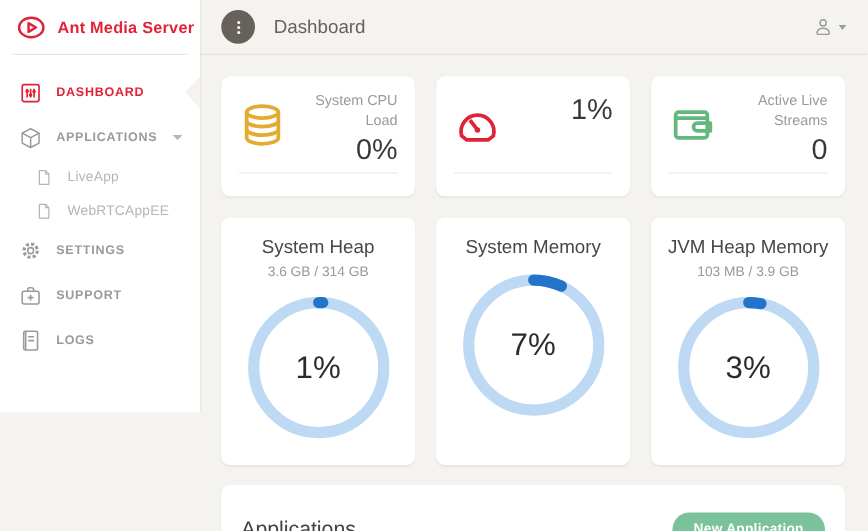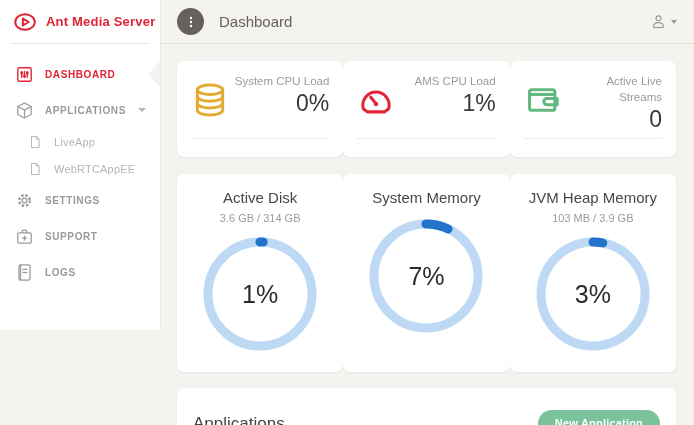--- a/index.html
+++ b/index.html
@@ -38,21 +38,21 @@
   .menu-circle { width:27px; height:27px; border-radius:50%; background:#66615b;
     display:flex; align-items:center; justify-content:center; cursor:pointer; }
   .menu-circle svg { width:14px; height:14px; }
   .topbar-title { margin-left:15px; font-size:15px; color:#66615b; }
   .topbar-right { margin-left:auto; display:flex; align-items:center; color:#9a9a9a; cursor:pointer; }
   .topbar-right svg { width:17px; height:17px; }
   .caret-sm { width:0; height:0; margin-left:4px; border-left:3.5px solid transparent;
     border-right:3.5px solid transparent; border-top:4px solid #9a9a9a; }
 
   .content { padding:17px 18px 0 17px; }
-  .row3 { display:grid; grid-template-columns:1fr 1fr 1fr; }
+  .row3 { display:grid; grid-template-columns:1fr 1fr 1fr; gap:17px; }
   .card { background:#fff; border-radius:7px; box-shadow:0 1px 2px rgba(0,0,0,0.06); }
 
   
   .stat-card { height:96px; padding:12px 14px 8px 14px; display:flex; flex-direction:column; }
   .stat-body { flex:1; display:flex; align-items:flex-start; }
   .stat-icon { width:42px; margin-top:8px; flex:0 0 42px; }
   .stat-icon svg { width:38px; height:38px; }
   .stat-text { flex:1; text-align:right; }
   .stat-label { font-size:11.5px; color:#9a9a9a; line-height:1.4; }
   .stat-value { font-size:23px; color:#3b3834; margin-top:1px; }
@@ -225,21 +225,20 @@
         <div class="card stat-card">
           <div class="stat-body">
             <span class="stat-icon">
               <svg viewBox="0 0 24 24" fill="none" stroke="#e02336" stroke-width="1.9">
                 <path d="M4 17.5 A8.3 8.3 0 1 1 20 17.5 L17.5 19.5 H6.5 Z" stroke-linejoin="round"></path>
                 <line x1="12" y1="14.5" x2="8.2" y2="9.5"></line>
                 <circle cx="12" cy="14.5" r="1.4" fill="#e02336" stroke="none"></circle>
               </svg>
             </span>
             <div class="stat-text">
-              <div class="stat-label">AMS CPU Load</div>
               <div class="stat-value">1%</div>
             </div>
           </div>
           <div class="stat-divider"></div>
           <div class="stat-footer"></div>
         </div>
 
         <div class="card stat-card">
           <div class="stat-body">
             <span class="stat-icon">
@@ -256,21 +255,21 @@
           </div>
           <div class="stat-divider"></div>
           <div class="stat-footer"></div>
         </div>
 
       </div>
 
       <div class="row3 gauges">
 
         <div class="card gauge-card">
-          <div class="gauge-title">Active Disk</div>
+          <div class="gauge-title">System Heap</div>
           <div class="gauge-subtitle">3.6 GB / 314 GB</div>
           <div class="donut-wrap">
             <svg viewBox="0 0 116 116">
               <circle cx="58" cy="58" r="52" fill="none" stroke="#bdd9f4" stroke-width="9"></circle>
               <circle cx="58" cy="58" r="52" fill="none" stroke="#2273c9" stroke-width="9" stroke-linecap="round" transform="rotate(-90 58 58)" stroke-dasharray="3.267256359733385 326.7256359733385"></circle>
             </svg>
             <div class="donut-label">1%</div>
           </div>
         </div>
 

